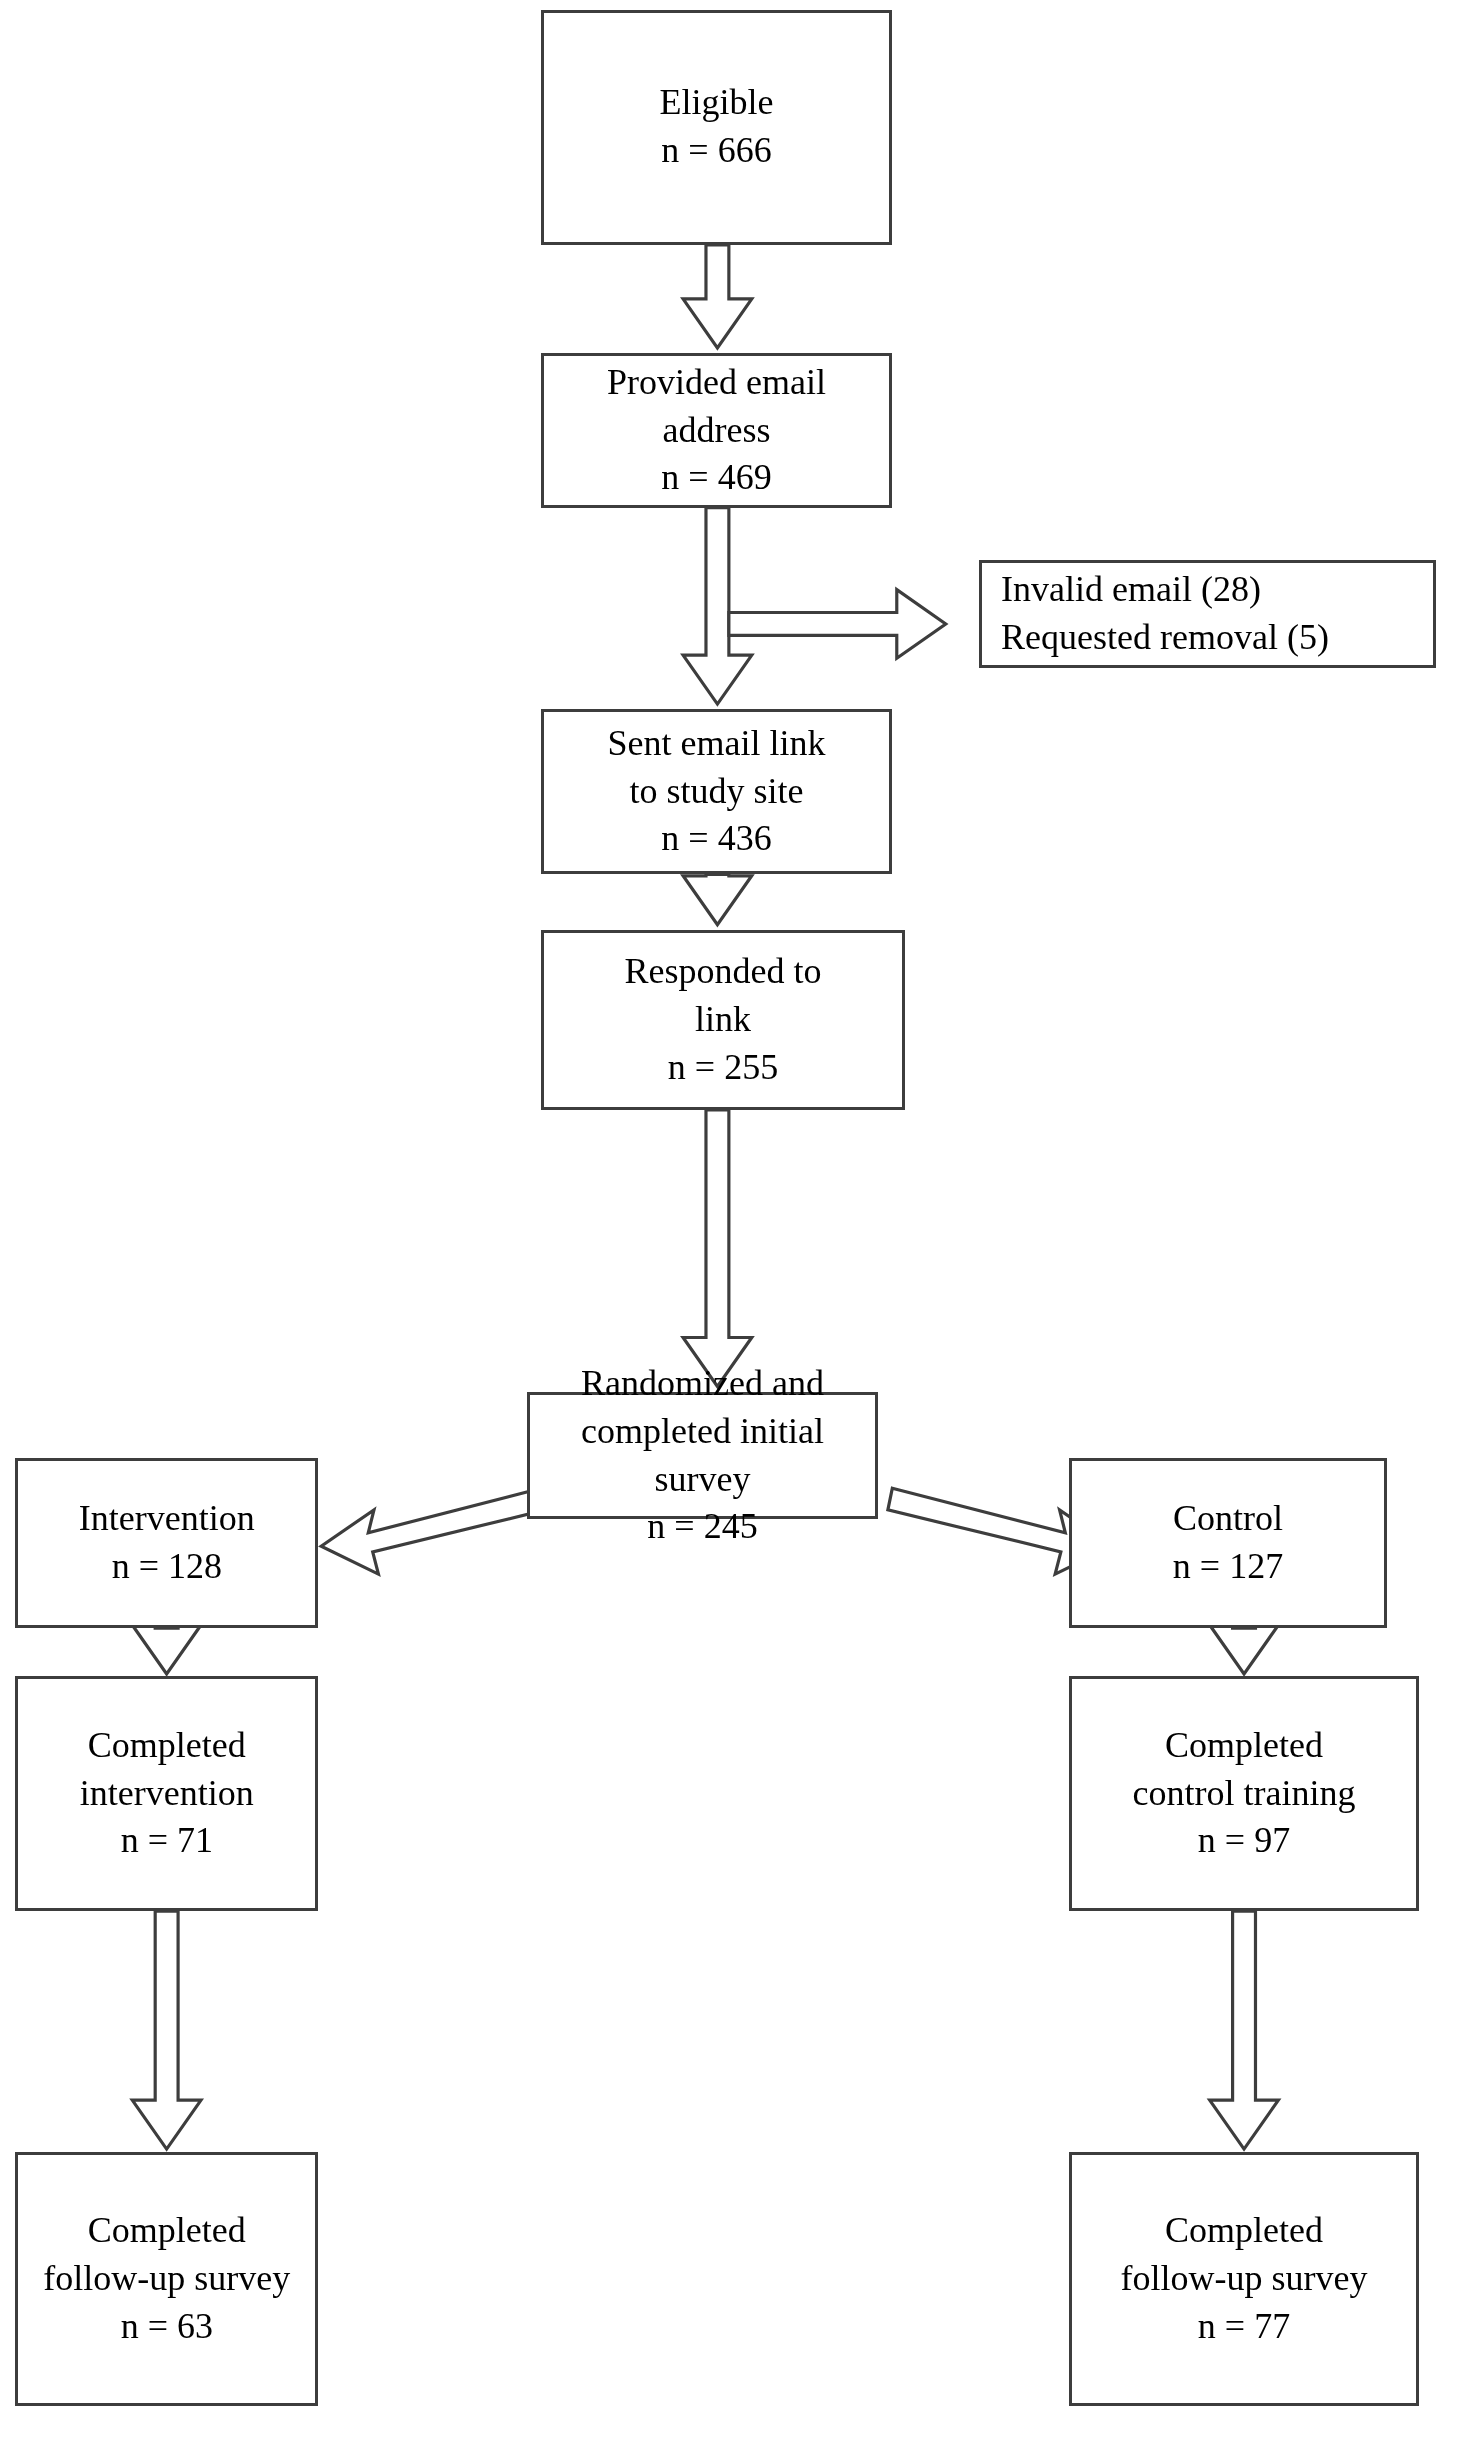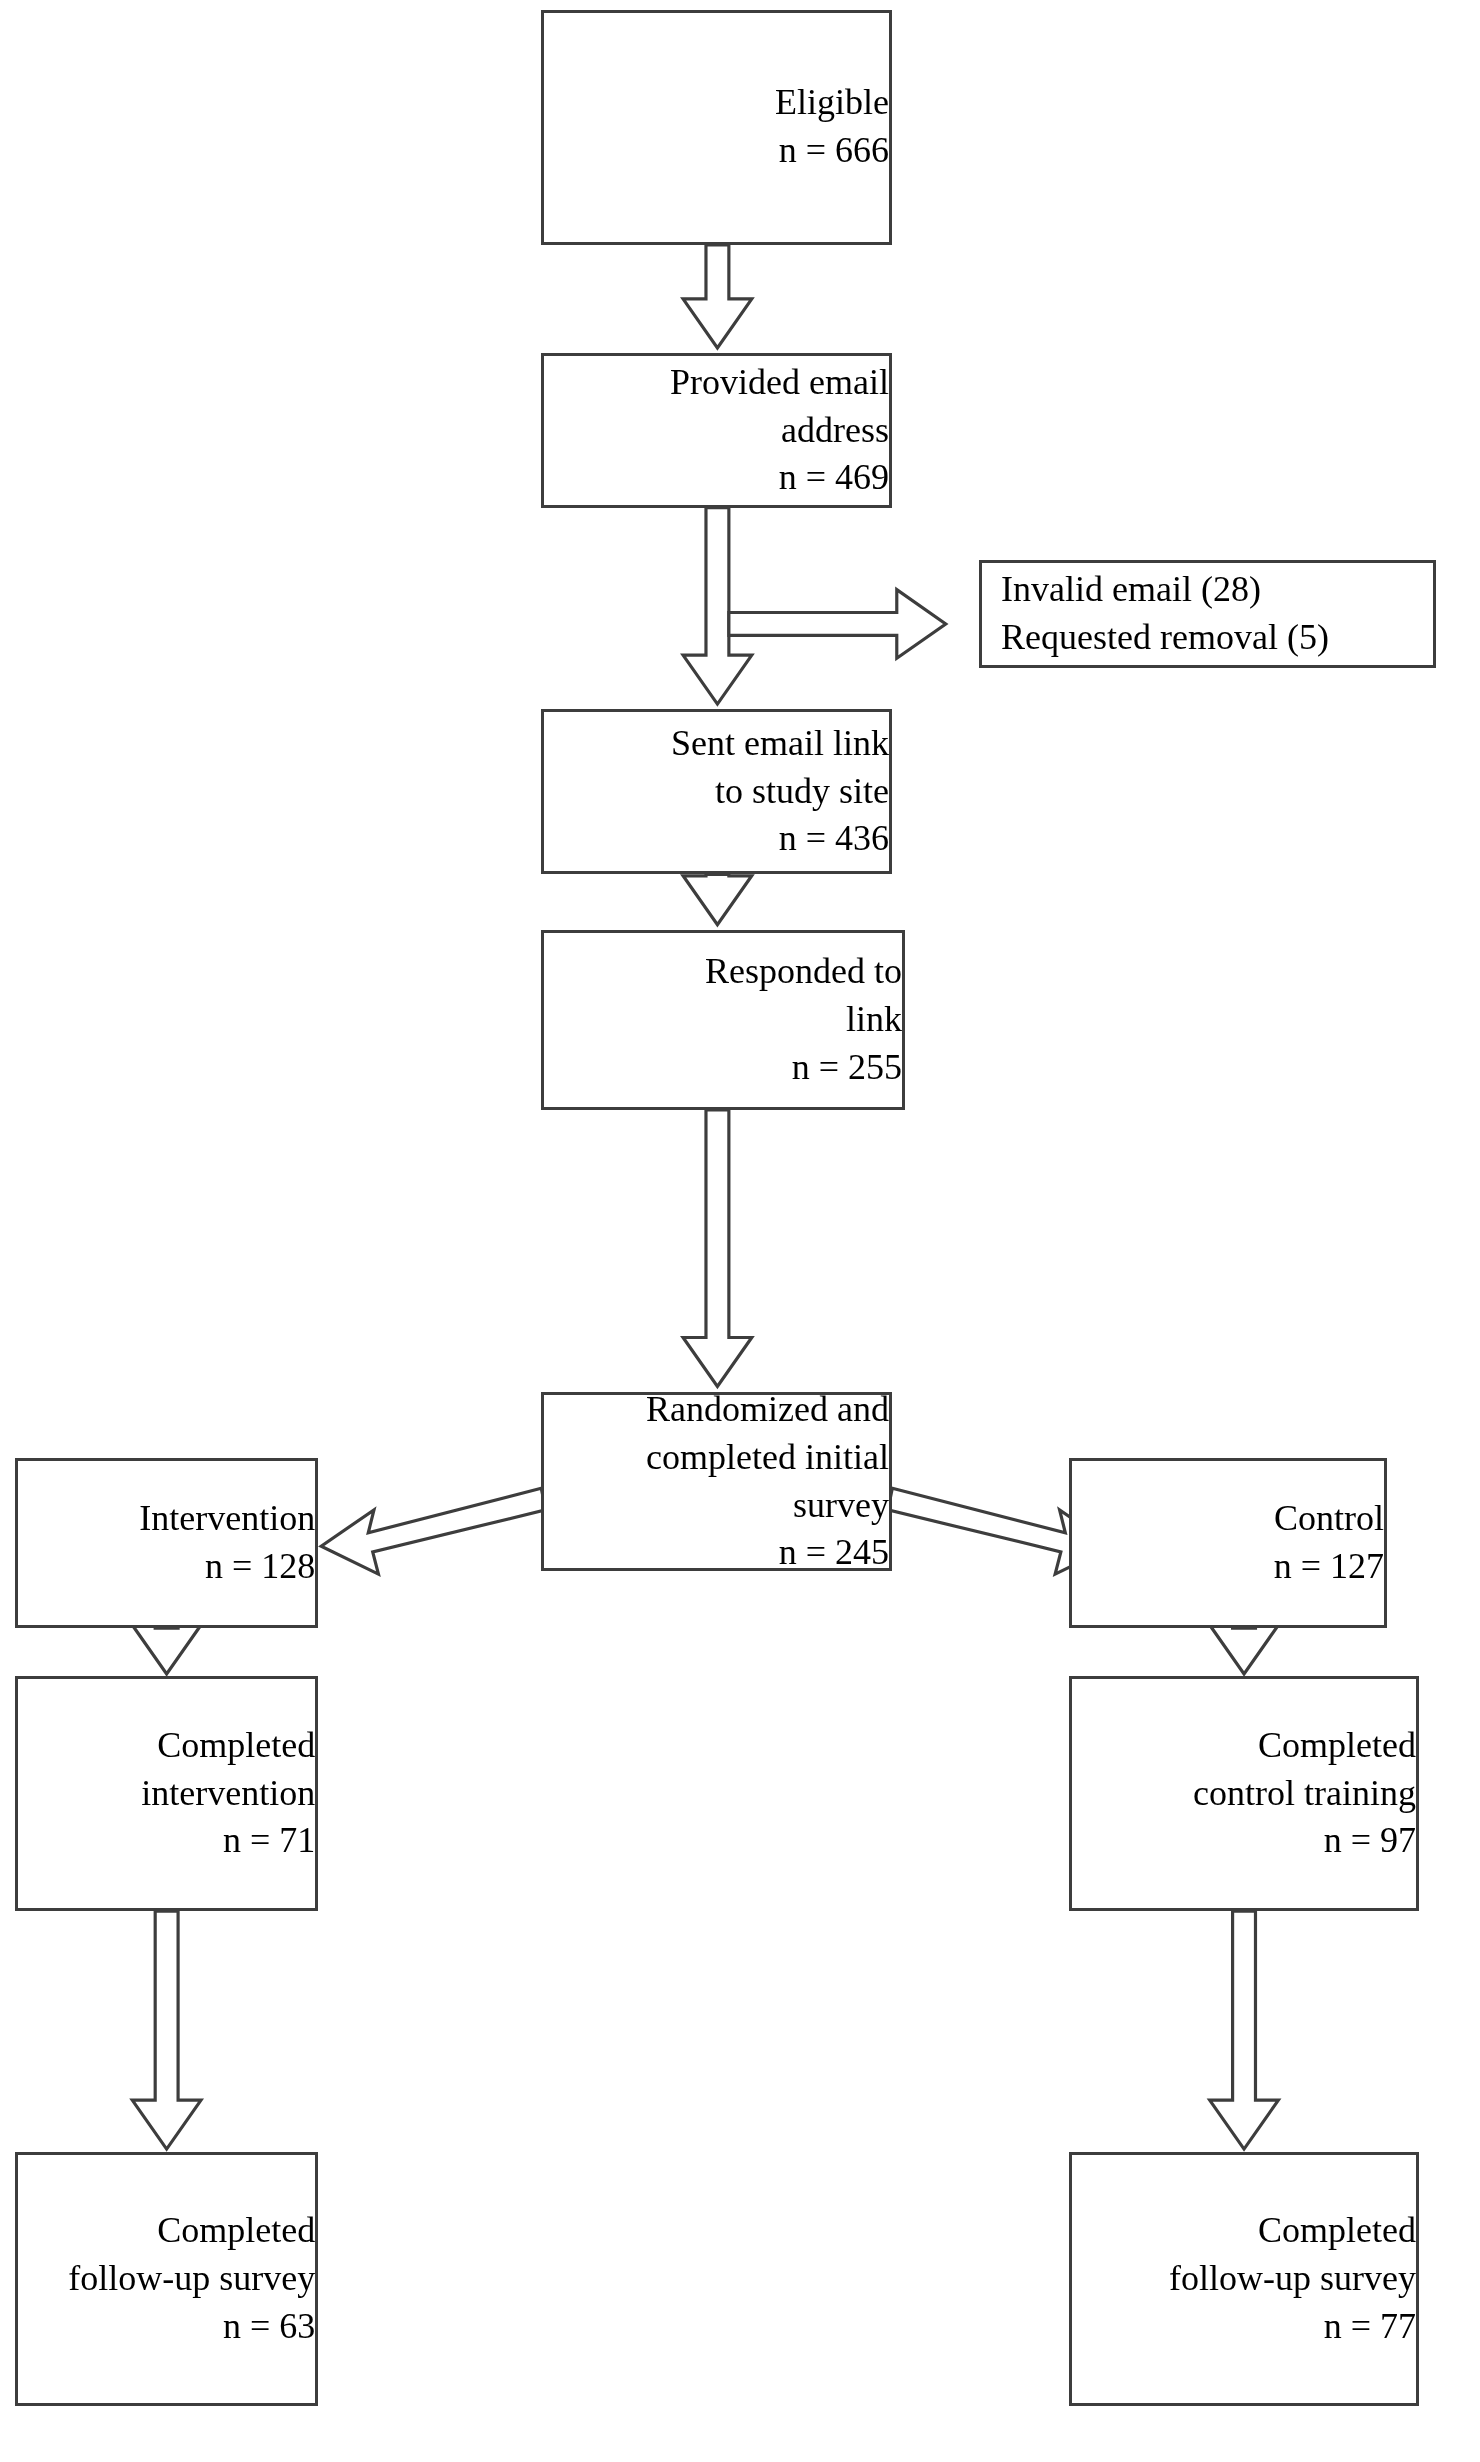--- a/index.html
+++ b/index.html
@@ -16,21 +16,21 @@
     font-family: "Liberation Serif", "DejaVu Serif", serif;
     overflow: hidden;
   }
   .fbox {
     position: absolute;
     box-sizing: border-box;
     border: 3.2px solid #3d3d3d;
     background: #ffffff;
     display: flex;
     flex-direction: column;
-    align-items: flex-end;
+    align-items: center;
     justify-content: center;
     text-align: center;
     color: #000000;
     font-size: 36px;
     line-height: 1.33;
     z-index: 3;
   }
   .fbox.left-align {
     align-items: flex-start;
     text-align: left;
@@ -101,21 +101,21 @@
     <span class="line">to study site</span>
     <span class="line">n = 436</span>
   </div>
 
   <div class="fbox" style="left:541px; top:930px; width:364px; height:180px;">
     <span class="line">Responded to</span>
     <span class="line">link</span>
     <span class="line">n = 255</span>
   </div>
 
-  <div class="fbox" style="left:541px; top:1392px; width:351px; height:179px;">
+  <div class="fbox" style="left:527px; top:1392px; width:351px; height:127px;">
     <span class="line">Randomized and</span>
     <span class="line">completed initial</span>
     <span class="line">survey</span>
     <span class="line">n = 245</span>
   </div>
 
   <div class="fbox" style="left:15.3px; top:1458px; width:303px; height:170px;">
     <span class="line">Intervention</span>
     <span class="line">n = 128</span>
   </div>

